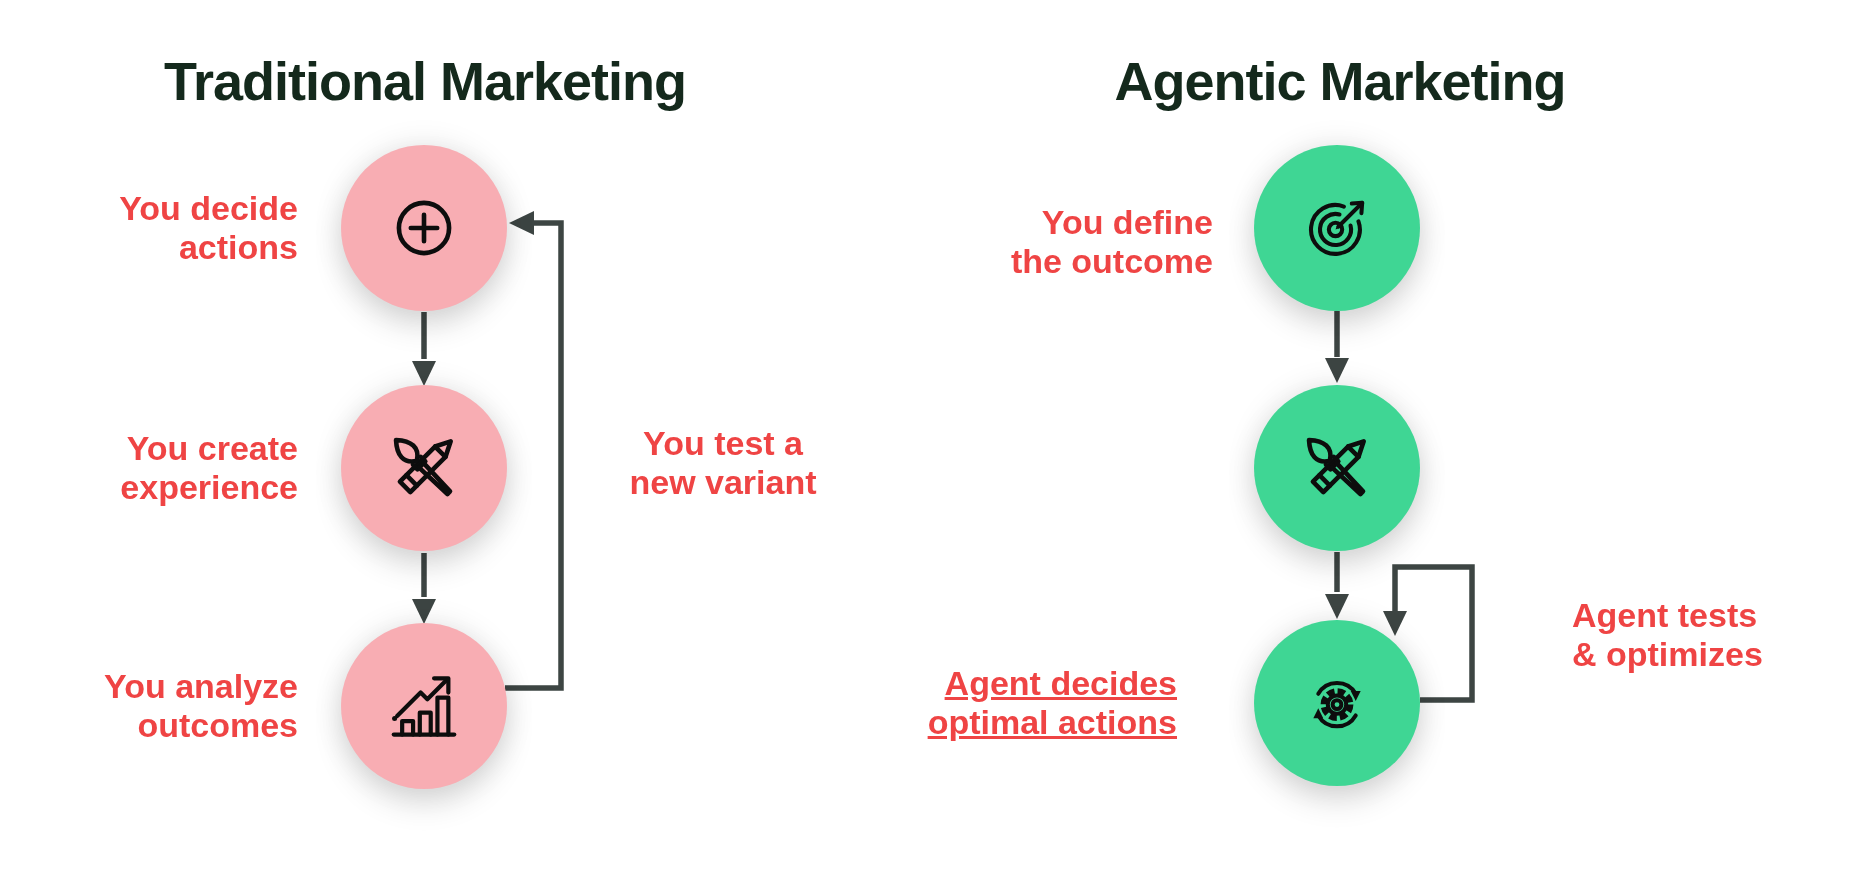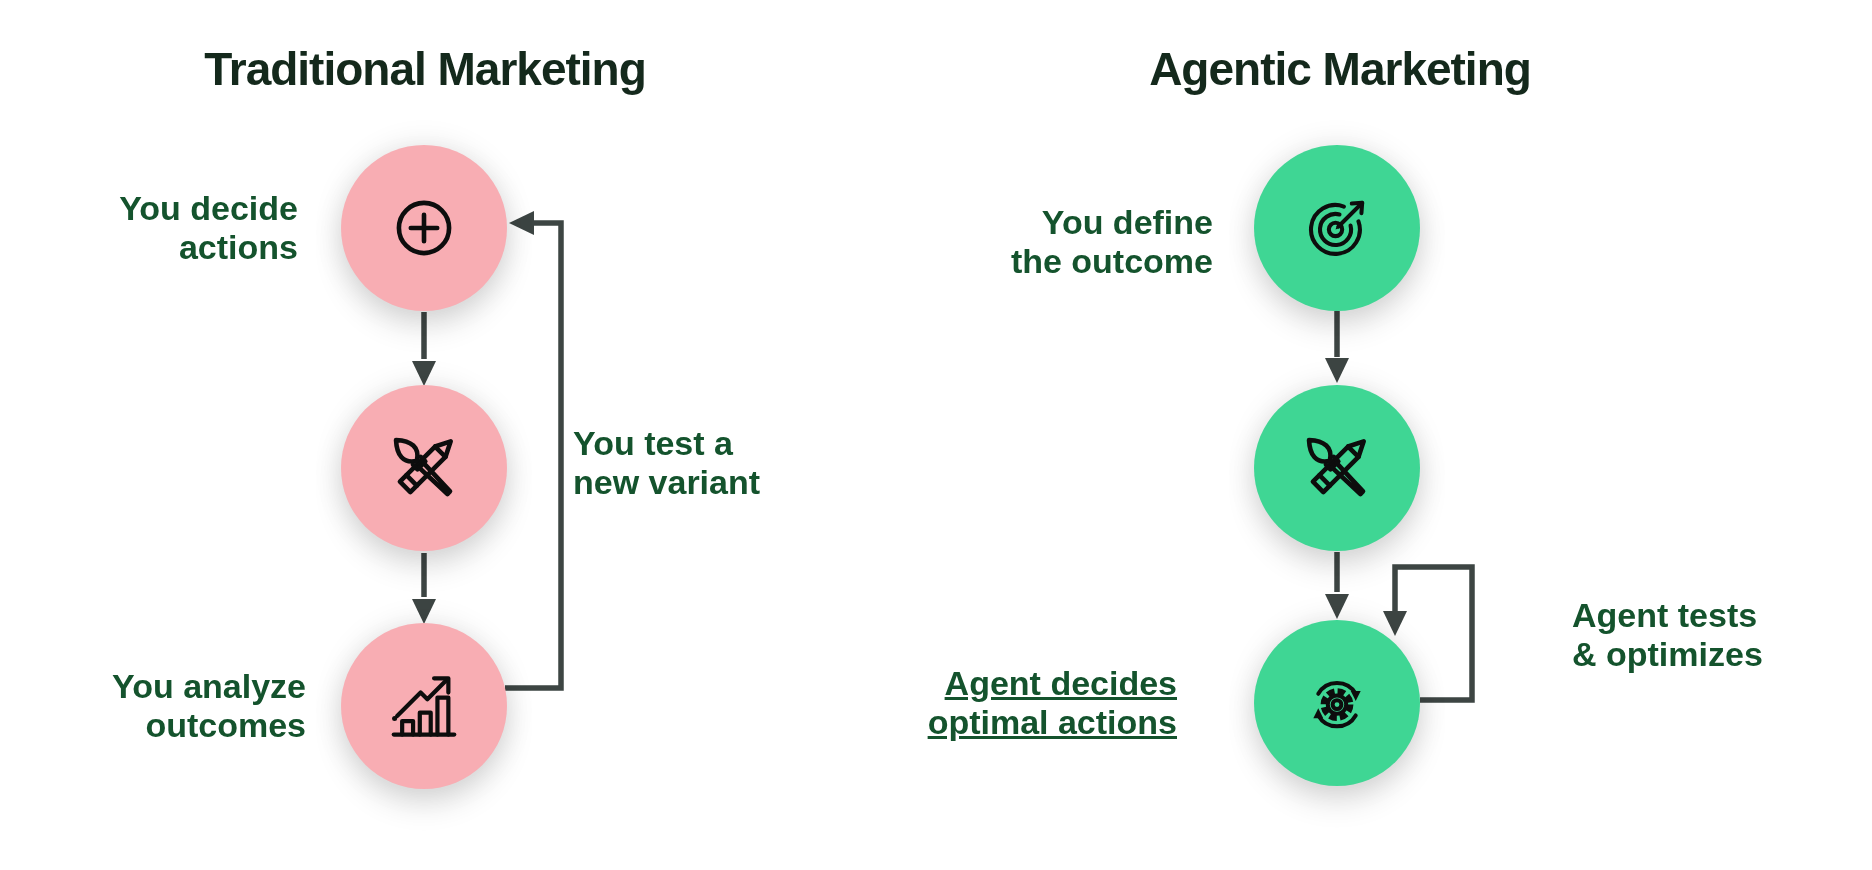--- a/index.html
+++ b/index.html
@@ -1,36 +1,36 @@
 <!DOCTYPE html>
 <html><head>
 <meta charset="utf-8">
 <style>
   html,body{margin:0;padding:0;background:#ffffff;}
   .canvas{
     position:relative;width:1872px;height:870px;background:#ffffff;overflow:hidden;
     font-family:"Liberation Sans",sans-serif;color:#14291C;
   }
   .title{
-    position:absolute;top:38px;text-align:center;
-    font-size:46px;font-weight:800;letter-spacing:-1px;line-height:62px;color:#14291C;
+    position:absolute;top:50px;text-align:center;
+    font-size:54px;font-weight:800;letter-spacing:-1px;line-height:62px;color:#14291C;
   }
   .title.left{left:0;width:850px;}
   .title.right{left:915px;width:850px;}
   .circle{
     position:absolute;width:166px;height:166px;border-radius:50%;
     display:flex;align-items:center;justify-content:center;
     box-shadow:0 0 30px rgba(0,0,0,0.10), 0 16px 30px rgba(0,0,0,0.12);
   }
   .step-label,.loop-label{
     position:absolute;font-size:34px;font-weight:600;line-height:39px;
-    white-space:pre-line;color:#14532d;
+    white-space:pre-line;color:#ef4444;
   }
   .ra{text-align:right;}
-  .ca{text-align:left;}
+  .ca{text-align:center;}
   .la{text-align:left;}
   svg.arrows{position:absolute;left:0;top:0;pointer-events:none;}
   .icon{display:block;}
 </style>
 </head>
 <body>
 
 <svg width="0" height="0" style="position:absolute" aria-hidden="true">
   <defs>
     <symbol id="sym-circle-plus" viewBox="0 0 100 100">
@@ -149,21 +149,23 @@
       </svg>
   </div>
   <div class="circle" style="left: 1254px; top: 620px; background-color: rgb(63, 214, 148);">
     <svg class="icon" width="80" height="80" viewBox="0 0 100 100">
         <use href="#sym-gear-sync"></use>
       </svg>
   </div>
 
   <div class="step-label ra" style="left:38px;top:189px;width:260px;">You decide
 actions</div>
-  <div class="step-label ra" style="left:46px;top:667px;width:260px;">You analyze
+  <div class="step-label ra" style="left:38px;top:429px;width:260px;">You create
+experience</div>
+  <div class="step-label ra" style="left:38px;top:667px;width:260px;">You analyze
 outcomes</div>
   <div class="loop-label ca" style="left:573px;top:424px;width:300px;">You test a
 new variant</div>
 
   <div class="step-label ra" style="left:913px;top:203px;width:300px;">You define
 the outcome</div>
   <div class="step-label ra" style="left:877px;top:664px;width:300px;text-decoration:underline;">Agent decides
 optimal actions</div>
   <div class="loop-label la" style="left:1572px;top:596px;width:330px;">Agent tests
 &amp; optimizes</div>

